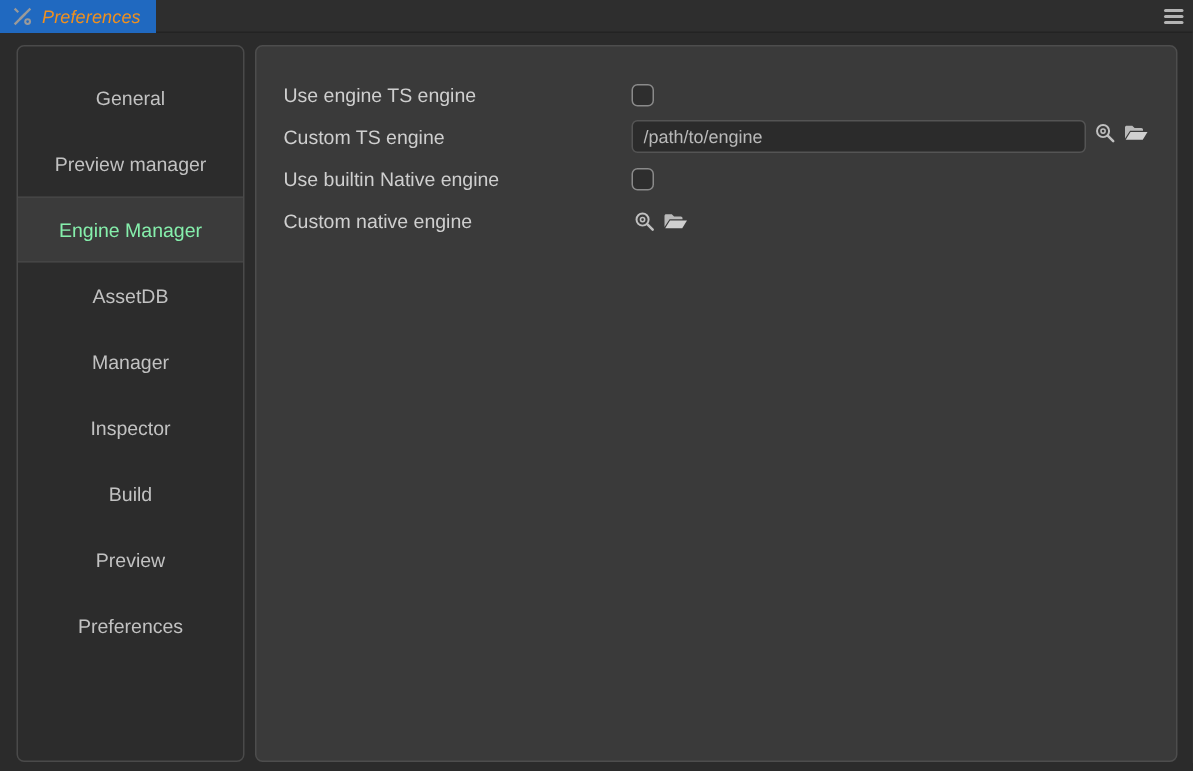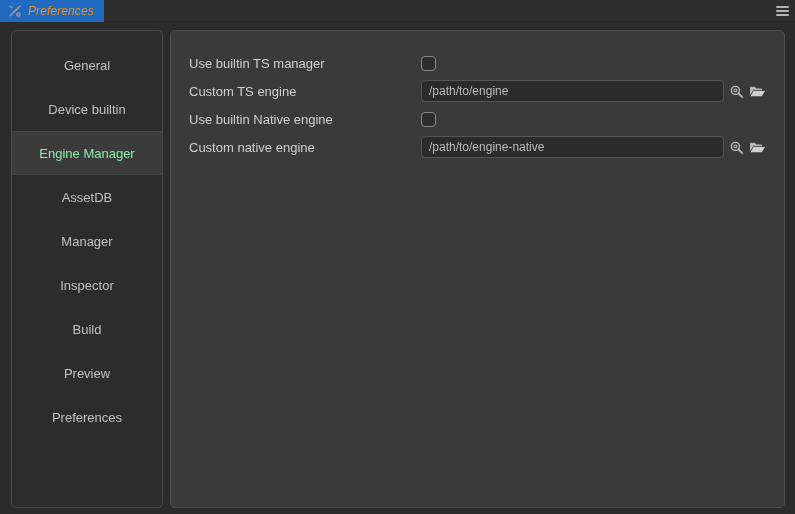--- a/index.html
+++ b/index.html
@@ -164,21 +164,20 @@
     border: 1px solid #8a8a8a;
     border-radius: 4px;
     background: #2e2e2e;
     cursor: pointer;
     display: inline-block;
   }
 
   
   .field-wrap {
     display: flex;
-    align-items: center;
     gap: 4px;
     width: 100%;
   }
 
   .text-input {
     flex: 1 1 auto;
     height: 22px;
     background: #2b2b2b;
     border: 1px solid #545454;
     border-radius: 4px;
@@ -233,21 +232,21 @@
     </div>
   </div>
 
   <div class="content">
 
     <div class="sidebar">
       <div class="nav-item">
         <span>General</span>
       </div>
       <div class="nav-item">
-        <span>Device builtin</span>
+        <span>Preview manager</span>
       </div>
       <div class="nav-item selected">
         <span>Engine Manager</span>
       </div>
       <div class="nav-item">
         <span>AssetDB</span>
       </div>
       <div class="nav-item">
         <span>Manager</span>
       </div>
@@ -261,21 +260,21 @@
         <span>Preview</span>
       </div>
       <div class="nav-item">
         <span>Preferences</span>
       </div>
     </div>
 
     <div class="panel">
 
       <div class="form-row">
-        <div class="row-label">Use builtin TS manager</div>
+        <div class="row-label">Use engine TS engine</div>
         <div class="row-control">
           <span class="checkbox"></span>
         </div>
       </div>
 
       <div class="form-row">
         <div class="row-label">Custom TS engine</div>
         <div class="row-control">
           <div class="field-wrap">
             <input class="text-input" type="text" value="/path/to/engine" style="">
@@ -304,21 +303,20 @@
         <div class="row-label">Use builtin Native engine</div>
         <div class="row-control">
           <span class="checkbox"></span>
         </div>
       </div>
 
       <div class="form-row">
         <div class="row-label">Custom native engine</div>
         <div class="row-control">
           <div class="field-wrap">
-            <input class="text-input" type="text" value="/path/to/engine-native" style="">
             <button class="icon-btn">
               <span>
                 <svg viewBox="0 0 16 16" width="15" height="15" aria-hidden="true">
                   <circle cx="6.8" cy="6.8" r="4.3" fill="none" stroke="#c0c0c0" stroke-width="1.4"></circle>
                   <circle cx="6.8" cy="6.8" r="1.5" fill="none" stroke="#c0c0c0" stroke-width="1.1"></circle>
                   <line x1="10.1" y1="10.1" x2="14" y2="14" stroke="#c0c0c0" stroke-width="1.8" stroke-linecap="round"></line>
                 </svg>
               </span>
             </button>
             <button class="icon-btn">

